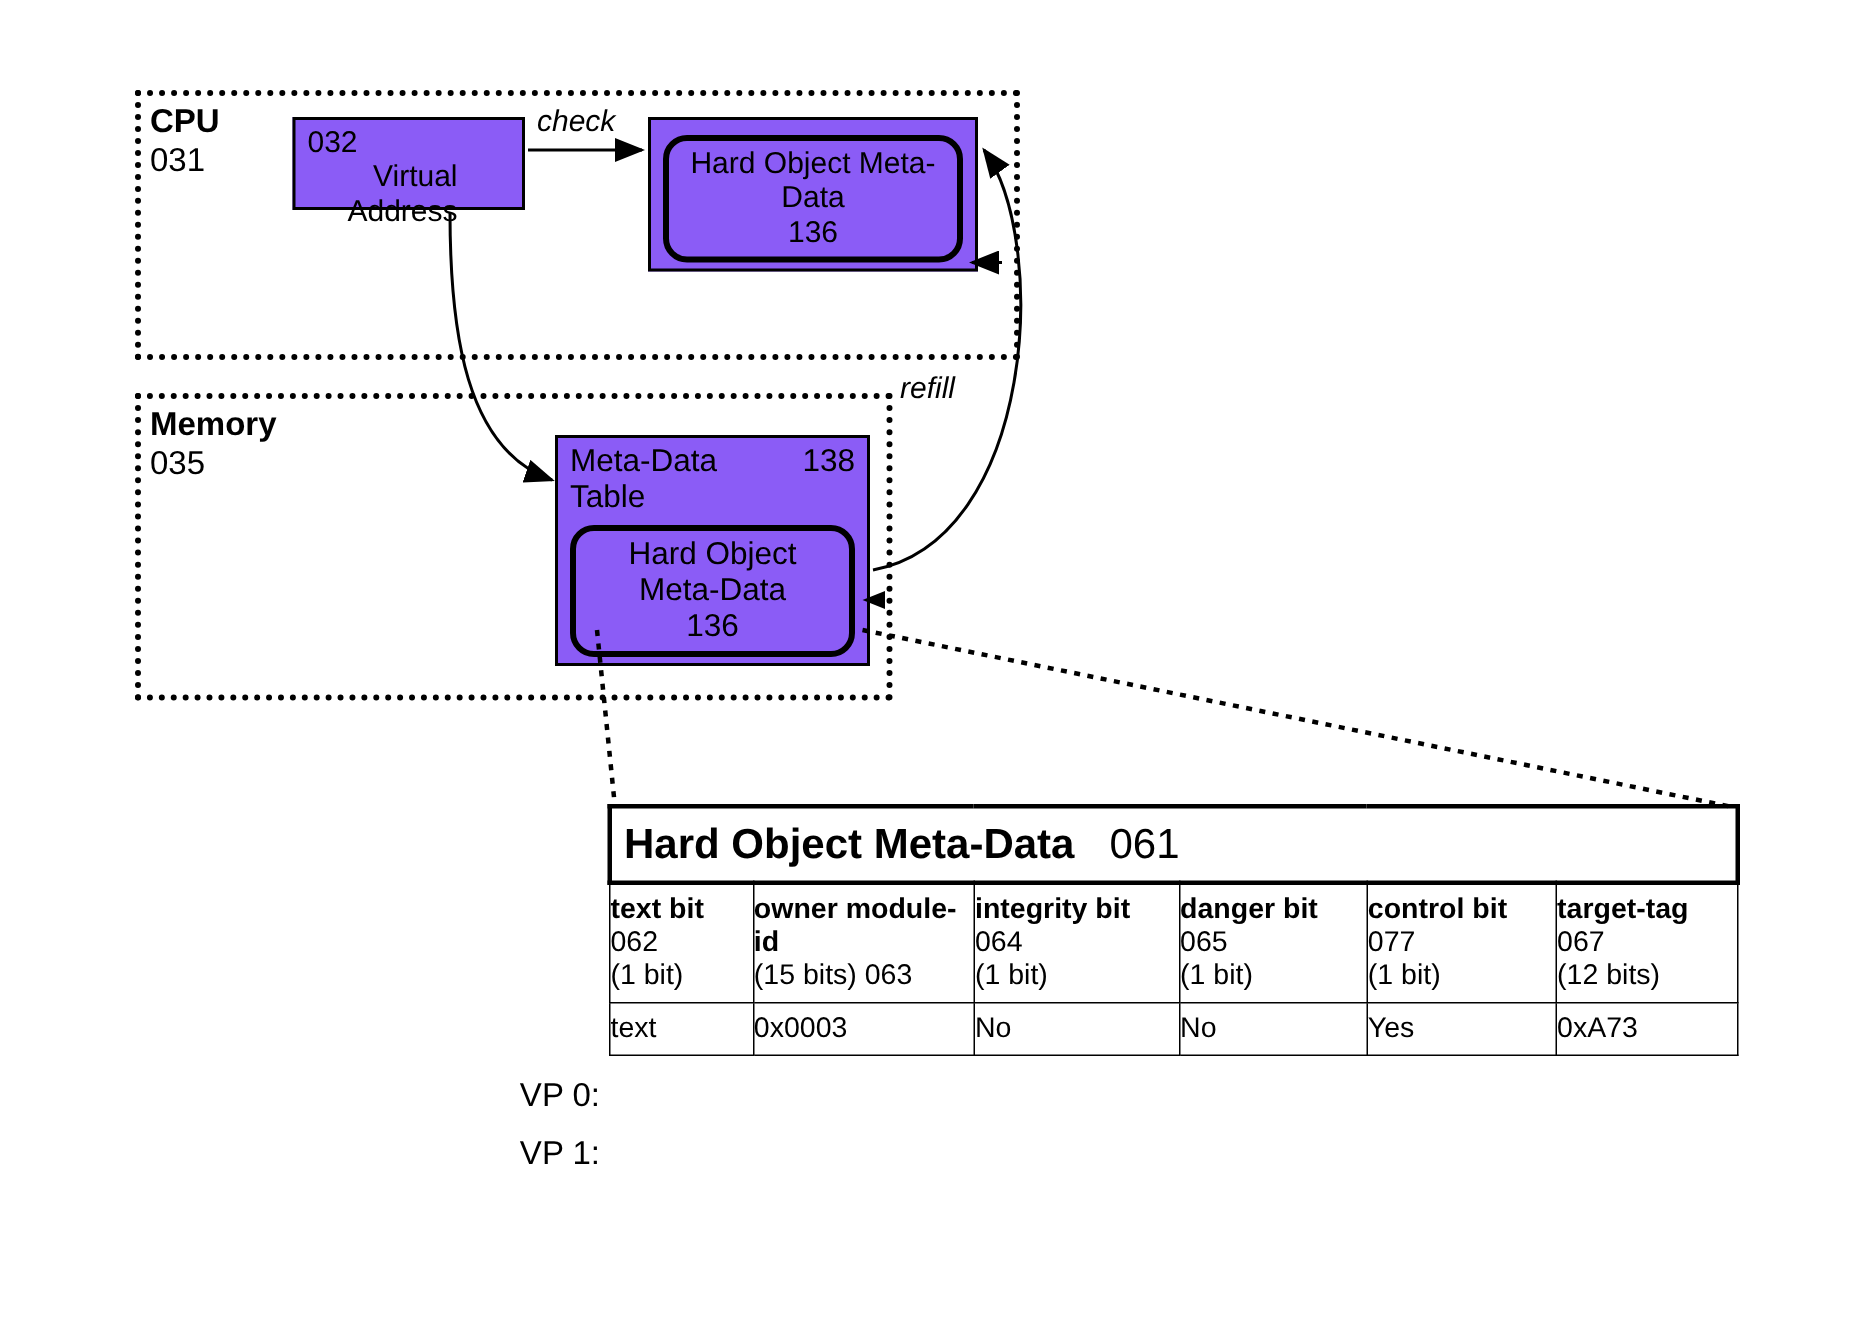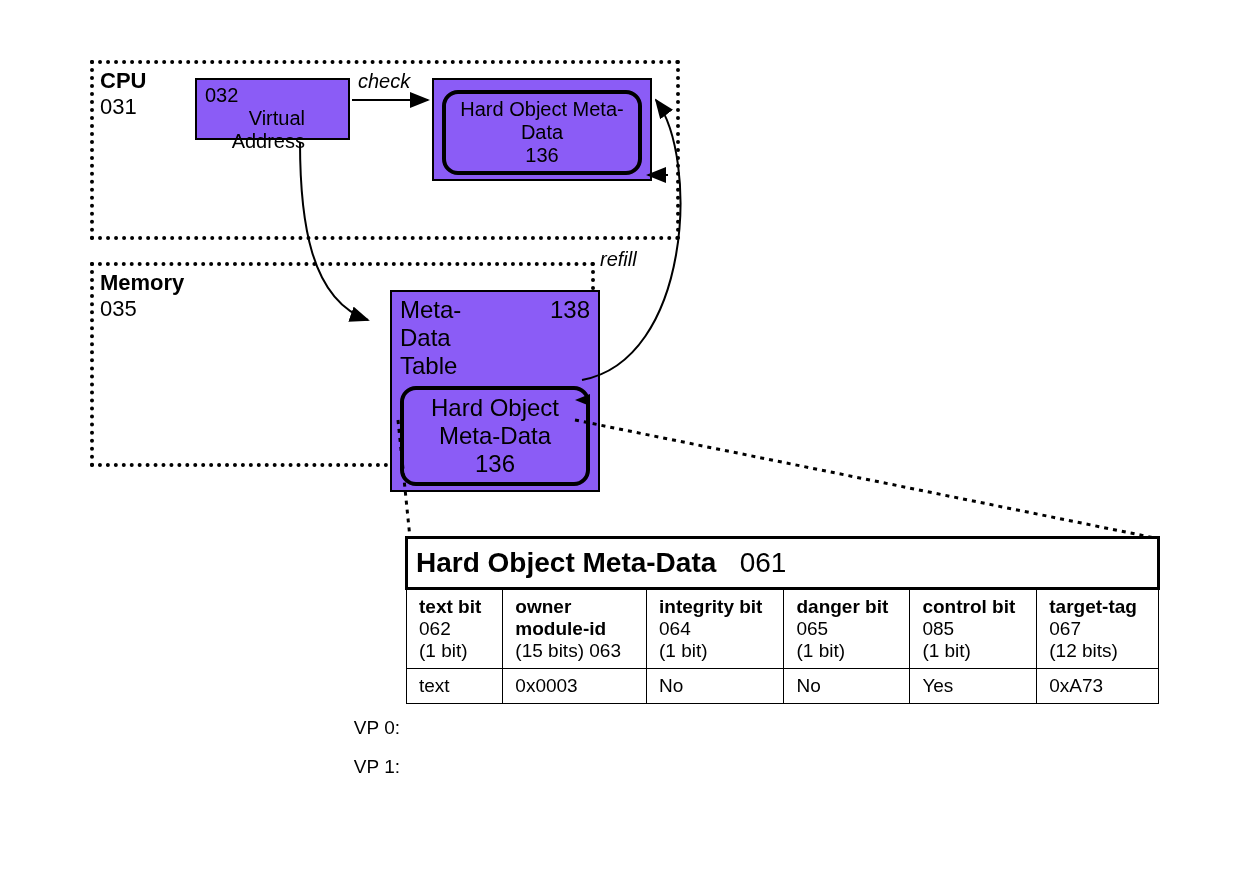--- a/index.html
+++ b/index.html
@@ -58,39 +58,39 @@
   }
   table.meta-table th.title-row {
     border: 3px solid #000;
     text-align: left;
     padding: 8px;
     font-weight: bold;
     font-size: 28px;
   }
   table.meta-table td, table.meta-table th.colhdr {
     border: 1px solid #000;
-    padding: 6px 12px;
+    padding: 6px 0;
     text-align: left;
     vertical-align: top;
   }
   table.meta-table th.colhdr {
     font-weight: normal;
   }
   .colhdr .name { font-weight: bold; }
   tr.datarow { position: relative; }
   tr.last-dashed > td {
     border-bottom: 2px dashed #000;
   }
   tr.last-dashed > td:first-child { border-left-width: 1px; }
   .row-labels {
     position: absolute;
     left: 310px;
     width: 90px;
     text-align: right;
-    font-size: 19px;
+    font-size: 22px;
   }
 </style>
 </head>
 <body>
 
 <div class="canvas">
 
   <div class="dotted-box" style="left:90px; top:60px; width:590px; height:180px;">
   </div>
   <div style="position:absolute; left:100px; top:68px; font-size:22px;">
@@ -112,21 +112,21 @@
 
   <div class="italic" style="position:absolute; left:358px; top:70px; font-size:20px;">check</div>
 
   <div class="dotted-box" style="left:90px; top:262px; width:505px; height:205px;">
   </div>
   <div style="position:absolute; left:100px; top:270px; font-size:22px;">
     <span class="label-bold">Memory</span><br>
     <span class="ref-underline">035</span>
   </div>
 
-  <div class="solid-box" style="left:390px; top:290px; width:210px; font-size:24px;">
+  <div class="solid-box" style="left:370px; top:290px; width:210px; font-size:21px;">
     <div>
       <span style="display:inline-block; width:110px;">Meta-Data Table</span>
       <span class="ref-underline" style="float:right;">138</span>
     </div>
     <div class="thick-rounded">
       <span>Hard Object Meta-Data</span><br>
       <span class="ref-underline">136</span>
     </div>
   </div>
 
@@ -178,21 +178,21 @@
           <span class="ref-underline">064</span><br>
           <span>(1 bit)</span>
         </th>
         <th class="colhdr">
           <span class="name">danger bit</span>
           <span class="ref-underline">065</span><br>
           <span>(1 bit)</span>
         </th>
         <th class="colhdr">
           <span class="name">control bit</span>
-          <span class="ref-underline">085</span><br>
+          <span class="ref-underline">077</span><br>
           <span>(1 bit)</span>
         </th>
         <th class="colhdr">
           <span class="name">target-tag</span>
           <span class="ref-underline">067</span><br>
           <span>(12 bits)</span>
         </th>
       </tr>
       <tr class="datarow">
         <td>text</td>

